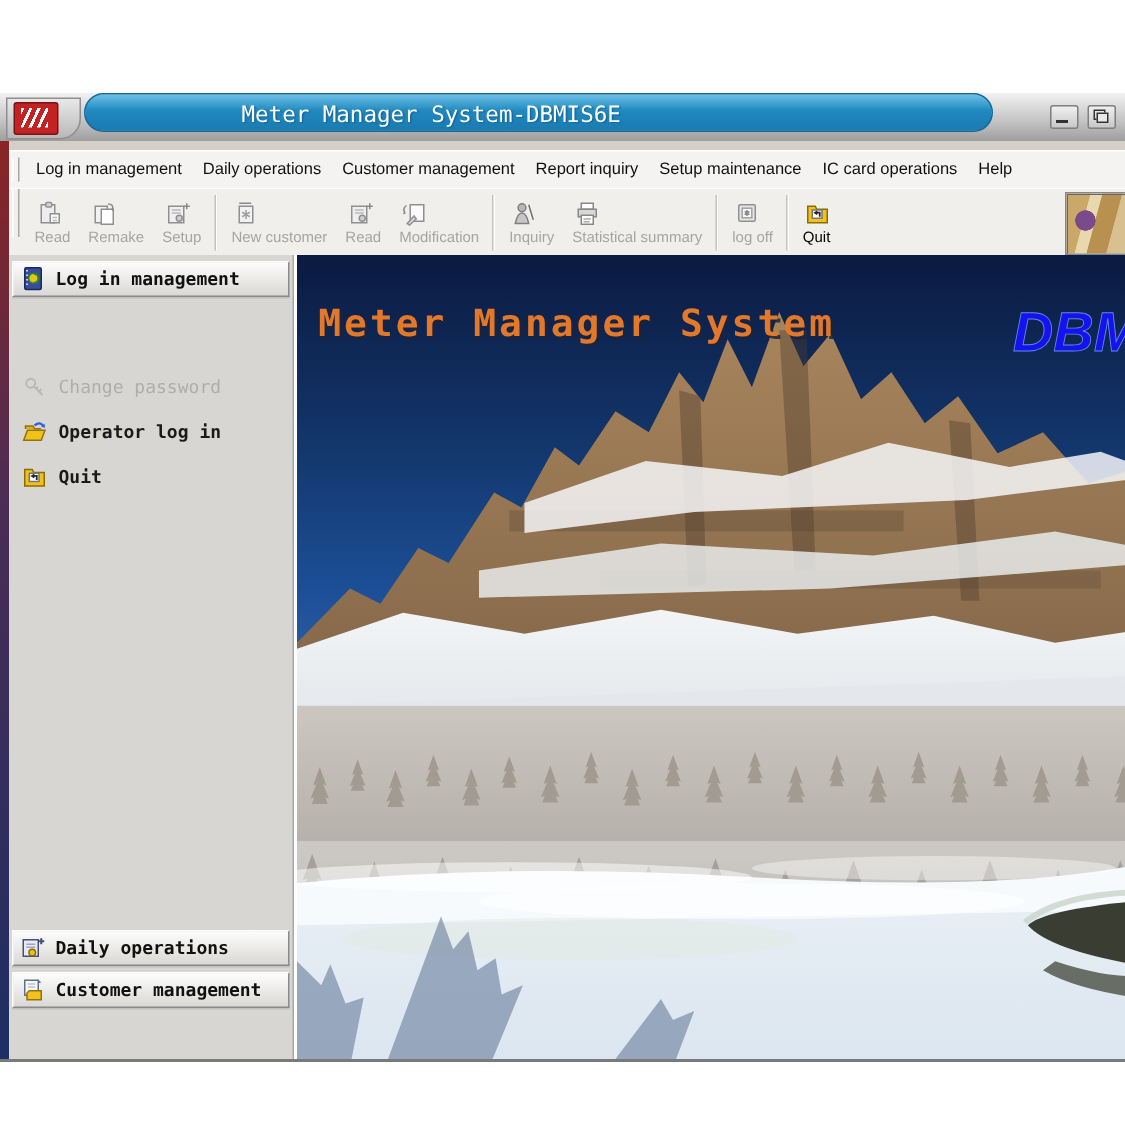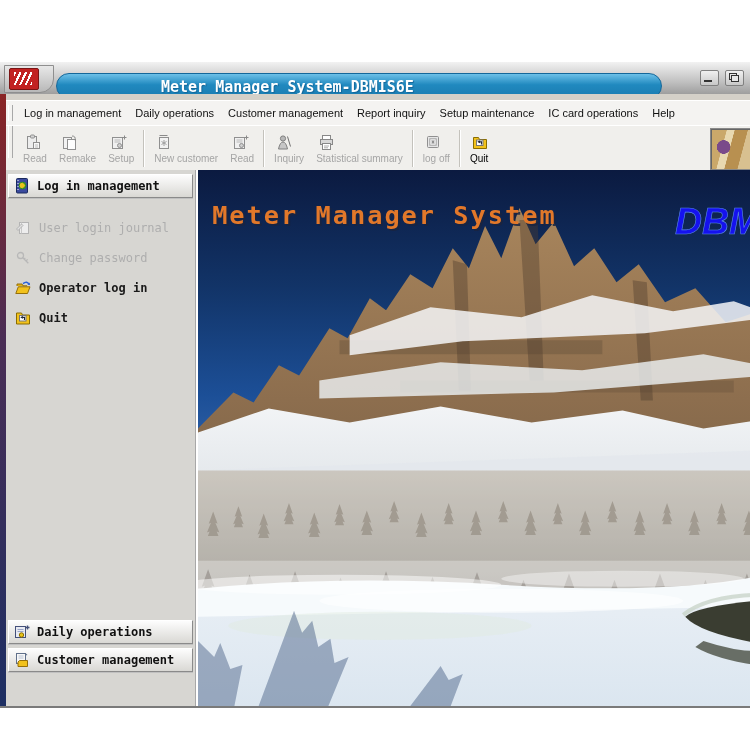--- a/index.html
+++ b/index.html
@@ -10,23 +10,23 @@
     background:linear-gradient(#8a2525,#4a2d55 40%,#1d2f63);z-index:5;}
   
   .titlebar{position:absolute;left:0;top:0;width:100%;height:32px;
     background:linear-gradient(#f2f2f2,#c2c2c2 60%,#9e9e9e);border-bottom:1px solid #8a8a8a;}
   .logo-tab{position:absolute;left:4px;top:3px;width:48px;height:26px;
     background:linear-gradient(#e8e8e8,#b8b8b8);border-radius:0 0 14px 0;border:1px solid #8f8f8f;}
   .logo{position:absolute;left:4px;top:2px;width:28px;height:20px;background:#c22222;
     border:1px solid #7a1515;border-radius:2px;overflow:hidden;}
   .logo:before{content:"";position:absolute;left:4px;top:3px;width:18px;height:13px;
     background:repeating-linear-gradient(115deg,#fff 0 2px,transparent 2px 5px);}
-  .title-pill{position:absolute;left:56px;top:11px;width:606px;height:26px;border-radius:13px;
+  .title-pill{position:absolute;left:56px;top:0;width:606px;height:26px;border-radius:13px;
     background:linear-gradient(#6cc0e8,#2089bf 45%,#1a7bb0);border:1px solid #14679a;
-    color:#fff;font-family:"DejaVu Sans Mono",monospace;font-weight:bold;font-size:15px;
+    color:#fff;font-family:"DejaVu Sans Mono",monospace;font-weight:normal;font-size:15px;
     line-height:26px;padding-left:104px;box-sizing:border-box;white-space:nowrap;overflow:hidden;
     text-shadow:1px 1px 1px #14679a;}
   .win-controls{position:absolute;right:12px;top:8px;display:flex;gap:6px;}
   .winbtn{width:17px;height:14px;background:linear-gradient(#f0f0f0,#c8c8c8);
     border:1px solid #808080;border-radius:2px;position:relative;}
   .winbtn.min:after{content:"";position:absolute;left:3px;bottom:3px;width:8px;height:2px;background:#333;}
   .winbtn.restore:after{content:"";position:absolute;left:5px;top:4px;width:6px;height:5px;
     border:1px solid #333;background:#e8e8e8;}
   .winbtn.restore:before{content:"";position:absolute;left:3px;top:2px;width:6px;height:5px;
     border:1px solid #333;}
@@ -139,20 +139,29 @@
     </div>
     <div class="tbtn">
       <svg class="icon" width="20" height="18" viewBox="0 0 20 18">
           <rect x="4.5" y="3.5" width="10" height="11" fill="#f0f0f0" stroke="#909090"></rect>
           <path d="M6.5 6h6M6.5 8h6" stroke="#b8b8b8" fill="none"></path>
           <circle cx="11.5" cy="11.5" r="2" fill="#cfcfcf" stroke="#909090"></circle>
           <path d="M16.5 1.5v4M14.5 3.5h4" stroke="#8a8a8a" fill="none"></path>
         </svg>
       <span class="lbl">Read</span>
     </div>
+    <div class="tbtn">
+      <svg class="icon" width="20" height="18" viewBox="0 0 20 18">
+          <rect x="7.5" y="2.5" width="9" height="11" fill="#fbfbfb" stroke="#909090"></rect>
+          <path d="M5 3q-3 2-1 5" fill="none" stroke="#8a8a8a"></path>
+          <path d="M3.6 7l.8 1.6-1.9.2z" fill="#8a8a8a"></path>
+          <path d="M5.5 15l4.5-5 1.5 2-4.5 4z" fill="#d8d8d8" stroke="#909090"></path>
+        </svg>
+      <span class="lbl">Modification</span>
+    </div>
 
     <div class="tsep"></div>
 
     <div class="tbtn">
       <svg class="icon" width="20" height="18" viewBox="0 0 20 18">
           <circle cx="9" cy="4.5" r="2.6" fill="#b8b8b8" stroke="#808080"></circle>
           <path d="M4.5 15q1.5-7 4.5-7t4.5 7z" fill="#c6c6c6" stroke="#808080"></path>
           <path d="M13.5 2.5l3 10" stroke="#707070"></path>
         </svg>
       <span class="lbl">Inquiry</span>
@@ -198,28 +207,20 @@
       <div class="sb-header" style="top:4px">
         <svg class="icon" width="18" height="16" viewBox="0 0 18 16">
             <rect x="3.5" y="0.5" width="11" height="14.5" rx="1" fill="#3a4a9e" stroke="#1a2a5e"></rect>
             <path d="M5 2v12" stroke="#fff" stroke-dasharray="1 2"></path>
             <circle cx="9.5" cy="7.5" r="3.4" fill="#e8c41a" stroke="#2a8a2a"></circle>
             <path d="M9.5 4.6a2.9 2.9 0 0 1 0 5.8" fill="none" stroke="#2a8a2a"></path>
           </svg>
         <span class="t">Log in management</span>
       </div>
 
-      <div class="sb-item disabled" style="top:46px">
-        <svg class="icon" width="18" height="16" viewBox="0 0 18 16">
-            <rect x="5.5" y="2.5" width="9" height="11" fill="#ededed" stroke="#b4b4b4"></rect>
-            <path d="M7.5 2.5v11" stroke="#c8c8c8"></path>
-            <path d="M2.5 9l5-5 1.5 1.5-5 5z" fill="#e0e0e0" stroke="#b4b4b4"></path>
-          </svg>
-        <span class="t">User login journal</span>
-      </div>
       <div class="sb-item" style="top:106px">
         <svg class="icon" width="18" height="16" viewBox="0 0 18 16">
             <path d="M3 6V4h5l1 1.8h4V6" fill="#e0b113" stroke="#96700a"></path>
             <path d="M1.8 13.5L4.3 6.8H16l-2.5 6.7z" fill="#f2c21c" stroke="#96700a"></path>
             <path d="M9 3.6q4-3.2 6 .8" fill="none" stroke="#2b62d9" stroke-width="1.5"></path>
             <path d="M15.6 2.4l.5 2.8-2.6-.7z" fill="#2b62d9"></path>
           </svg>
         <span class="t">Operator log in</span>
       </div>
       <div class="sb-item disabled" style="top:76px">

